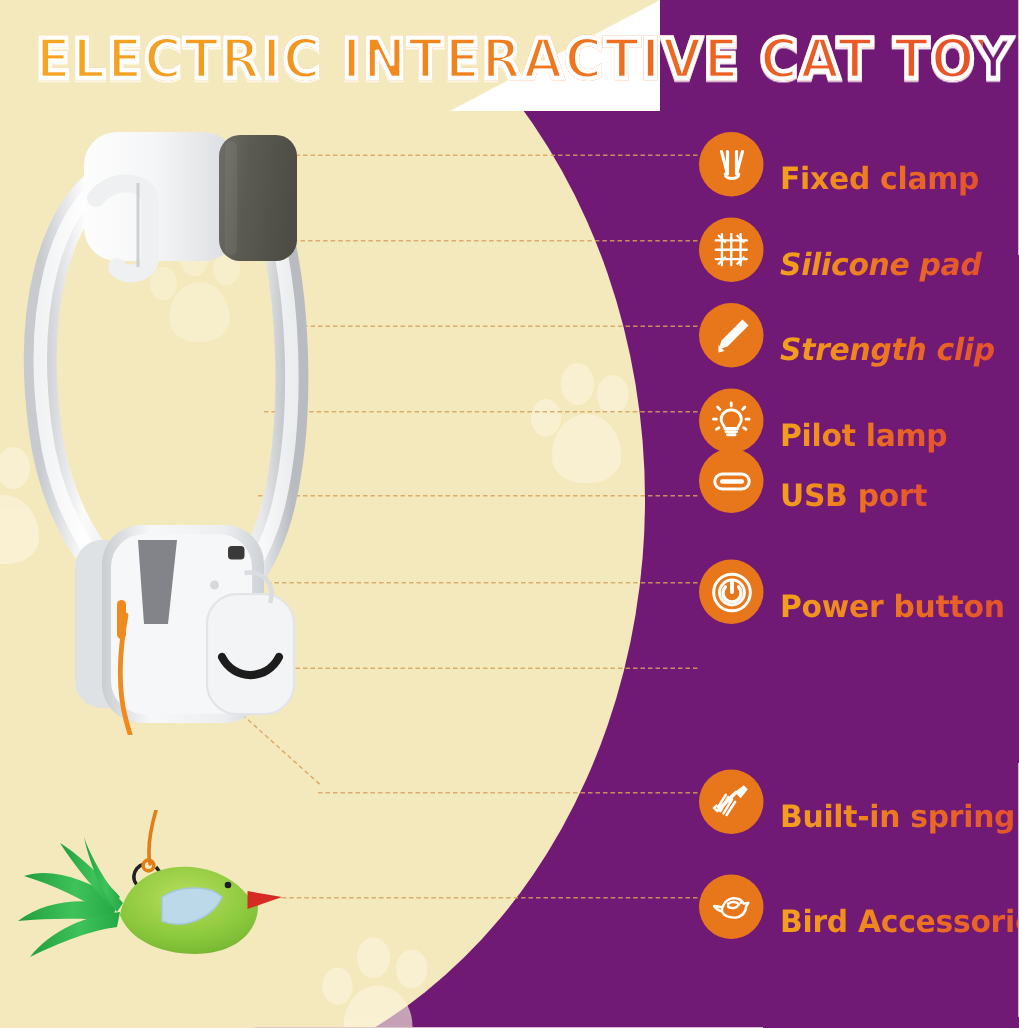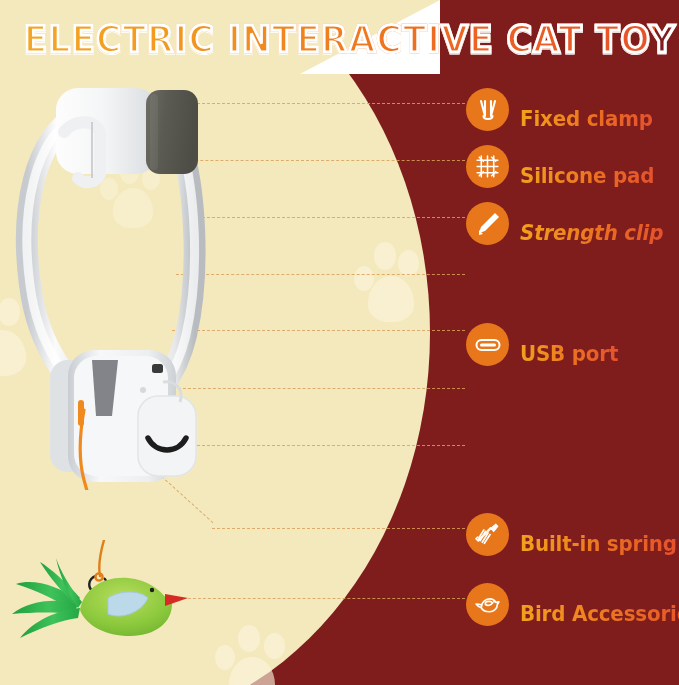--- a/index.html
+++ b/index.html
@@ -2,21 +2,21 @@
 <html><head>
 <meta charset="utf-8">
 <style>
   html,body{margin:0;padding:0;}
   body{
     width:679px;height:685px;
     background:#ffffff;
     font-family:"Liberation Sans", sans-serif;
     overflow:hidden;
   }
-  #stage{position:relative;width:679px;height:685px;overflow:hidden;background:#7f1d1d;}
+  #stage{position:relative;width:679px;height:685px;overflow:hidden;background:#701a75;}
 
   
   .bg-oval{
     position:absolute;
     left:-230px;top:-62px;
     width:660px;height:790px;
     border-radius:50%;
     background:#f4e9bc;
   }
   .bg-top-band{
@@ -241,51 +241,72 @@
   <div class="feature" style="top:85px;">
     <div class="fi">
       <svg width="28" height="28" viewBox="0 0 28 28" fill="none" stroke="#fff" stroke-width="2.1" stroke-linecap="round">
         <path d="M7 5 L11 20 M11 5 L11 20 M17 5 L17 20 M21 5 L17 20"></path>
         <path d="M9.5 20 C9.5 24 18.5 24 18.5 20"></path>
       </svg>
     </div>
     <div class="fl">Fixed clamp</div>
   </div>
 
-  <div class="feature" style="top:142px;">
+  <div class="feature" style="top:142px;font-style:italic;">
     <div class="fi">
       <svg width="29" height="29" viewBox="0 0 28 28" fill="none" stroke="#fff" stroke-width="1.5" stroke-linecap="round">
         <path d="M4 8h20M4 14h20M4 20h20M8 4v20M14 4v20M20 4v20"></path>
         <path d="M6 5 L10 9 M18 5 L22 9 M6 23 L10 19 M18 23 L22 19"></path>
       </svg>
     </div>
     <div class="fl">Silicone pad</div>
   </div>
 
   <div class="feature" style="top:199px;font-style:italic;">
     <div class="fi">
       <svg width="28" height="28" viewBox="0 0 28 28" fill="#fff">
         <path d="M21 3 L25 7 L11 21 L5 23 L7 17 Z"></path>
         <path d="M5 20 L9 24 L5 25 Z"></path>
       </svg>
     </div>
     <div class="fl">Strength clip</div>
   </div>
 
-
-  <div class="feature" style="top:320px;">
+  <div class="feature" style="top:256px;">
+    <div class="fi">
+      <svg width="29" height="29" viewBox="0 0 28 28" fill="none" stroke="#fff" stroke-width="1.8" stroke-linecap="round">
+        <path d="M14 7 C10 7 7.5 10 7.5 13.2 C7.5 15.8 9.5 17 10 19 L18 19 C18.5 17 20.5 15.8 20.5 13.2 C20.5 10 18 7 14 7 Z"></path>
+        <path d="M10.5 21 L17.5 21 M11.5 23 L16.5 23"></path>
+        <path d="M14 2.5v2 M5.2 5.2l1.5 1.5 M22.8 5.2l-1.5 1.5 M2.5 13h2 M23.5 13h2 M4.5 19.5l1.6-1 M23.5 19.5l-1.6-1"></path>
+      </svg>
+    </div>
+    <div class="fl">Pilot lamp</div>
+  </div>
+
+  <div class="feature" style="top:296px;">
     <div class="fi">
       <svg width="30" height="30" viewBox="0 0 30 30" fill="none" stroke="#fff" stroke-width="2">
         <rect x="3.5" y="10" width="23" height="10" rx="5"></rect>
         <rect x="7" y="13.5" width="16" height="3" rx="1.5" fill="#fff" stroke="none"></rect>
       </svg>
     </div>
     <div class="fl">USB port</div>
   </div>
 
+  <div class="feature" style="top:370px;">
+    <div class="fi">
+      <svg width="30" height="30" viewBox="0 0 30 30" fill="none" stroke="#fff" stroke-width="2">
+        <circle cx="15" cy="15" r="12.2"></circle>
+        <circle cx="15" cy="15" r="8.3"></circle>
+        <path d="M15 8.5 v6.2" stroke-width="2.6" stroke-linecap="round"></path>
+        <path d="M10.6 11.2 A6 6 0 1 0 19.4 11.2" stroke-width="2.2" stroke-linecap="round"></path>
+      </svg>
+    </div>
+    <div class="fl">Power button</div>
+  </div>
 
 
   <div class="feature" style="top:510px;">
     <div class="fi">
       <svg width="29" height="29" viewBox="0 0 28 28" fill="none" stroke="#fff" stroke-width="1.6" stroke-linecap="round">
         <path d="M6 19 L17 8" stroke-width="2.2"></path>
         <path d="M17 8 L22 4 L24 6 L20 11 Z" fill="#fff" stroke="#fff" stroke-width="1"></path>
         <path d="M4.5 16.5 L3 18 L5 20 L6.5 18.5"></path>
         <path d="M7 20 L12 11 M9 21.5 L14.5 12.5 M11 22.5 L16.5 14 M5.5 17.5 L10.5 9.5"></path>
       </svg>

